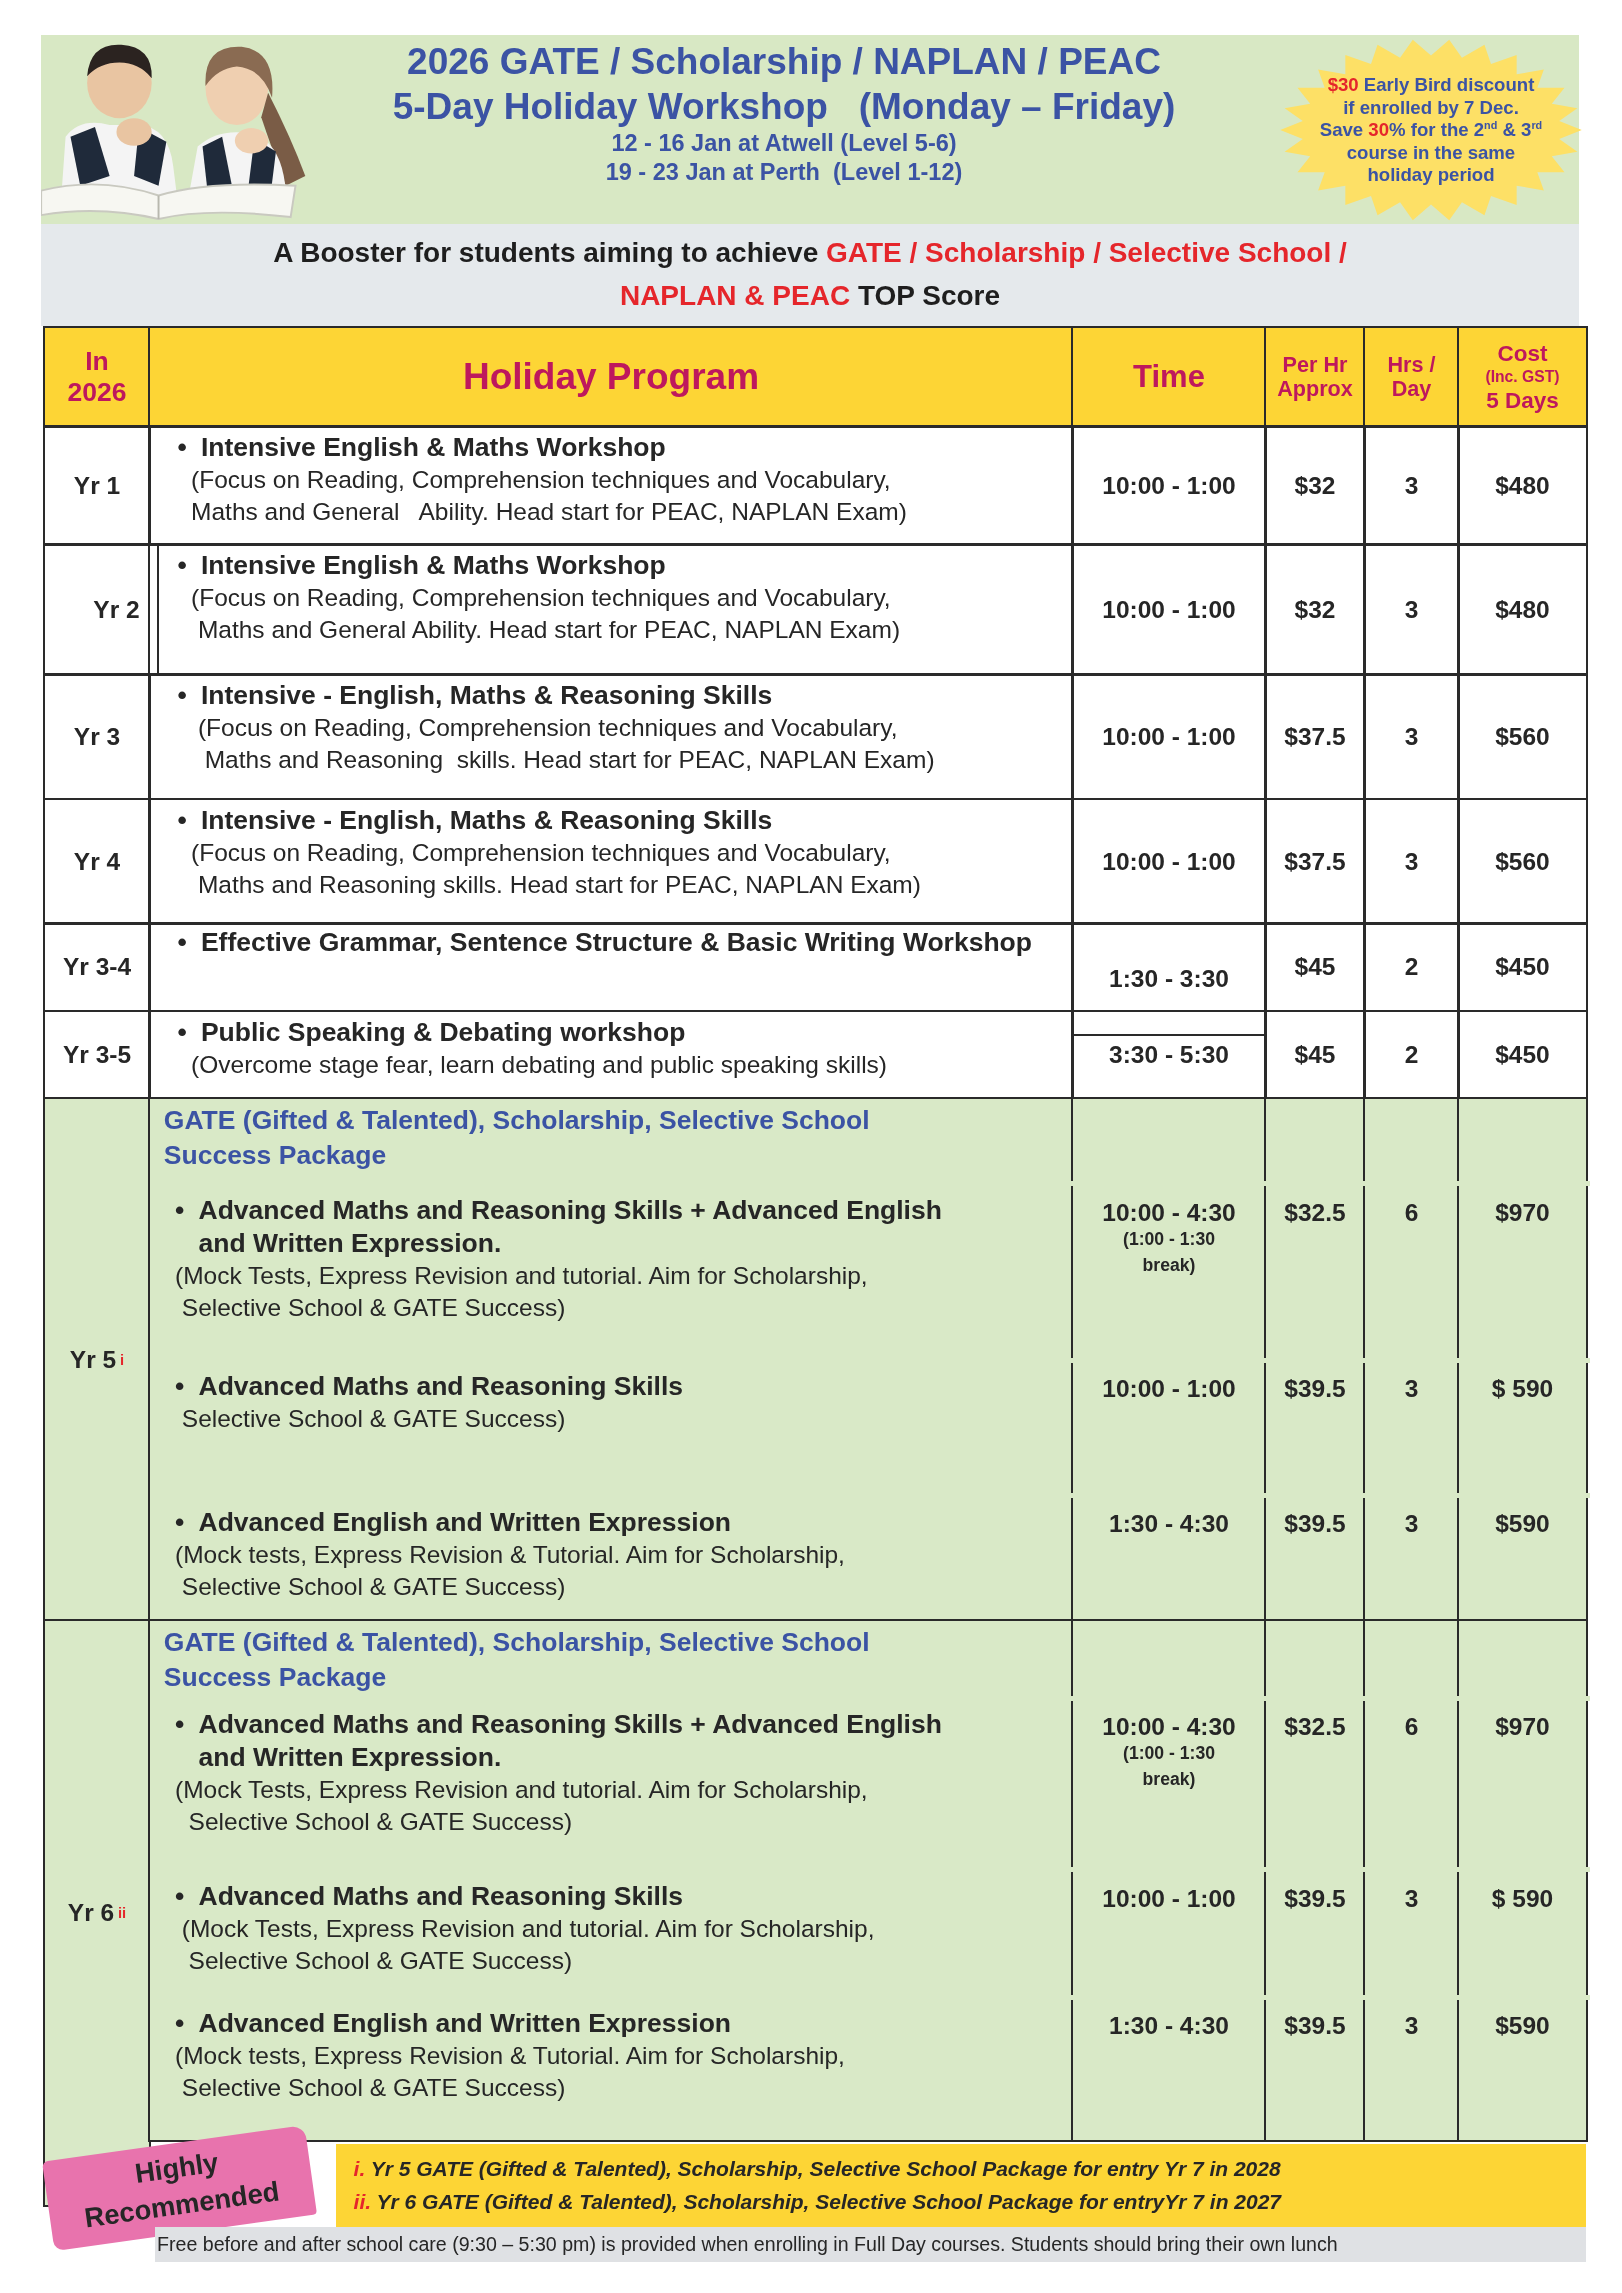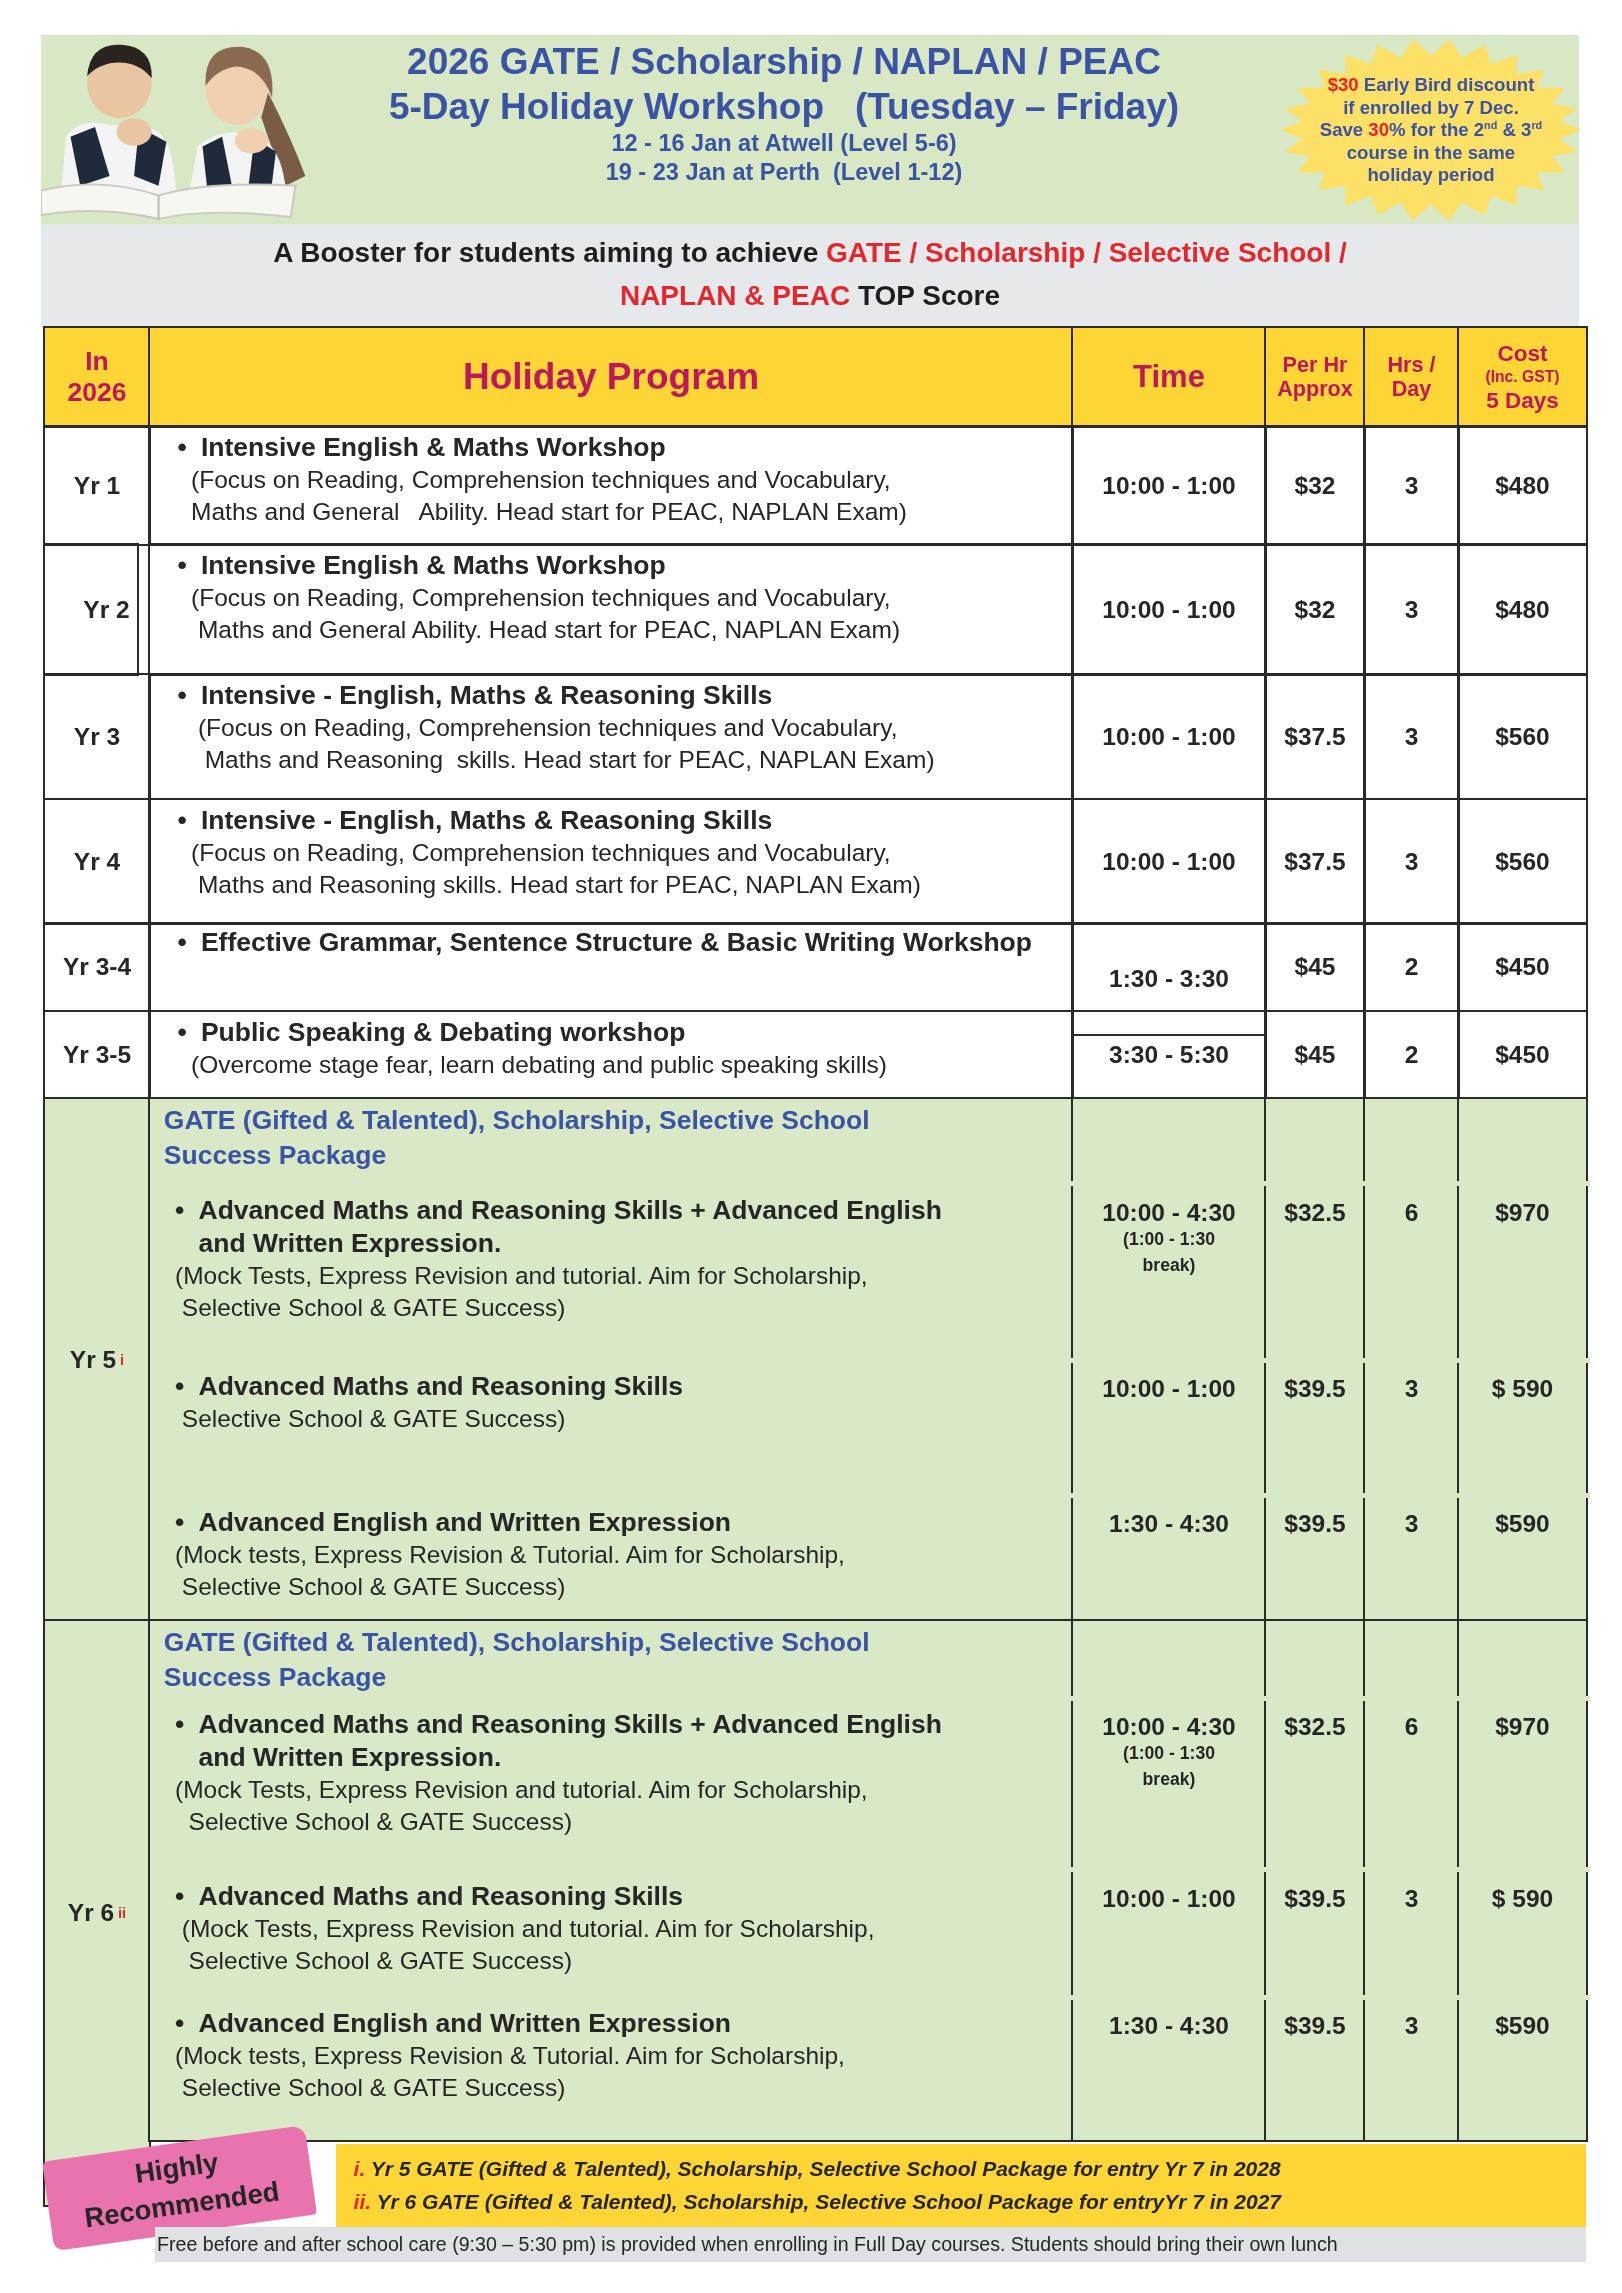--- a/index.html
+++ b/index.html
@@ -71,21 +71,21 @@
     <path d="M218 102 L240 115 L235 155 L212 150Z" fill="#1f2a3a"></path>
     <ellipse cx="215" cy="104" rx="17" ry="13" fill="#efcfb0"></ellipse>
 
     <path d="M0 155 Q60 140 120 160 Q170 145 260 150 L255 182 Q170 172 120 184 Q60 170 0 180Z" fill="#f7f7f2" stroke="#c9c9c0" stroke-width="2"></path>
     <line x1="120" y1="160" x2="120" y2="184" stroke="#b8b8ae" stroke-width="2"></line>
   </svg>
 </div>
 
 <div class="title-block">
   <div class="title1">2026 GATE / Scholarship / NAPLAN / PEAC</div>
-  <div class="title2">5-Day Holiday Workshop   (Tuesday – Friday)</div>
+  <div class="title2">5-Day Holiday Workshop   (Monday – Friday)</div>
   <div class="title3">12 - 16 Jan at Atwell (Level 5-6)</div>
   <div class="title3">19 - 23 Jan at Perth  (Level 1-12)</div>
 </div>
 
 <div class="badge">
   <svg width="306" height="186" viewBox="0 0 312 190">
     <polygon id="burst" fill="#fde066" points="310.0,95.0 287.0,104.2 305.5,117.3 279.4,121.9 292.4,138.2 264.6,138.2 271.3,156.7 243.5,151.9 243.5,171.5 217.3,162.3 210.6,182.0 187.6,168.8 174.6,187.3 156.0,171.0 137.4,187.3 124.4,168.8 101.4,182.0 94.7,162.3 68.5,171.5 68.5,151.9 40.7,156.7 47.4,138.2 19.6,138.2 32.6,121.9 6.5,117.3 25.0,104.2 2.0,95.0 25.0,85.8 6.5,72.7 32.6,68.1 19.6,51.8 47.4,51.8 40.7,33.3 68.5,38.1 68.5,18.5 94.7,27.7 101.4,8.0 124.4,21.2 137.4,2.7 156.0,19.0 174.6,2.7 187.6,21.2 210.6,8.0 217.3,27.7 243.5,18.5 243.5,38.1 271.3,33.3 264.6,51.8 292.4,51.8 279.4,68.1 305.5,72.7 287.0,85.8"></polygon>
   </svg>
   <div class="badge-text">
     <div><span class="red">$30</span><span> Early Bird discount</span></div>
@@ -146,21 +146,21 @@
     </div>
     <div class="cell num" style="left:1264px;top:425px;width:102px;height:121px;position:absolute;">
       <span>$32</span>
     </div>
     <div class="cell num" style="left:1363px;top:425px;width:97px;height:121px;position:absolute;">
       <span>3</span>
     </div>
     <div class="cell num" style="left:1457px;top:425px;width:131px;height:121px;position:absolute;">
       <span>$480</span>
     </div>
-    <div class="cell yr" style="left:43px;top:543px;width:96px;height:133px;position:absolute;padding-left:31px;">
+    <div class="cell yr" style="left:43px;top:543px;width:116px;height:133px;position:absolute;padding-left:31px;">
       <span>Yr 2</span>
     </div>
     <div class="cell prog" style="left: 148px; top: 543px; width: 926px; height: 133px; position: absolute; padding-top: 3.9px;">
       <div class="ptitle">Intensive English &amp; Maths Workshop</div>
       <div class="pdesc" style="white-space:pre">(Focus on Reading, Comprehension techniques and Vocabulary,</div>
       <div class="pdesc" style="white-space:pre"> Maths and General Ability. Head start for PEAC, NAPLAN Exam)</div>
     </div>
     <div class="cell num" style="left:1071px;top:543px;width:196px;height:133px;position:absolute;">
       <span>10:00 - 1:00</span>
     </div>

